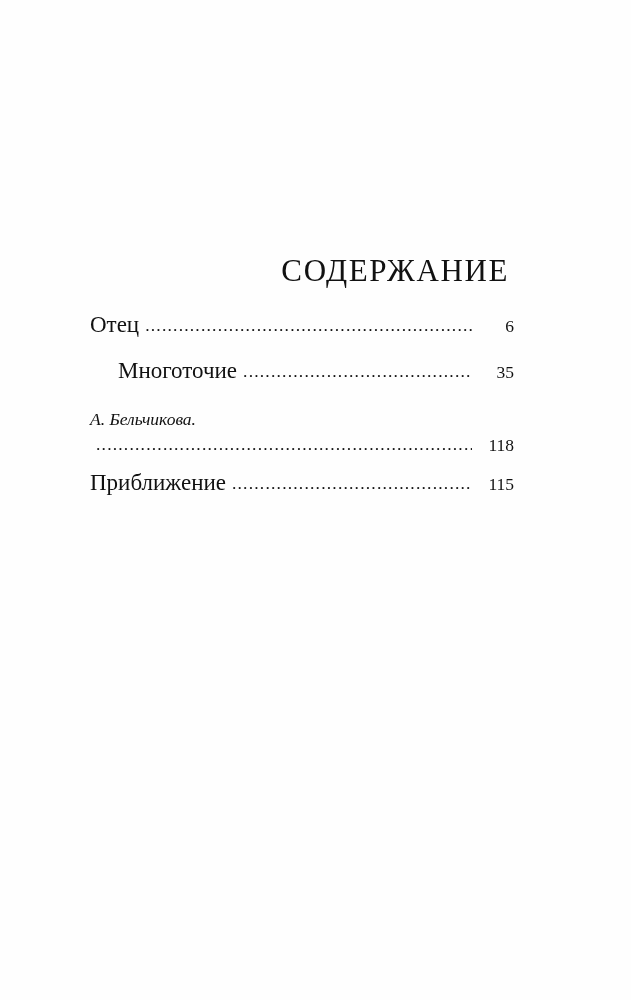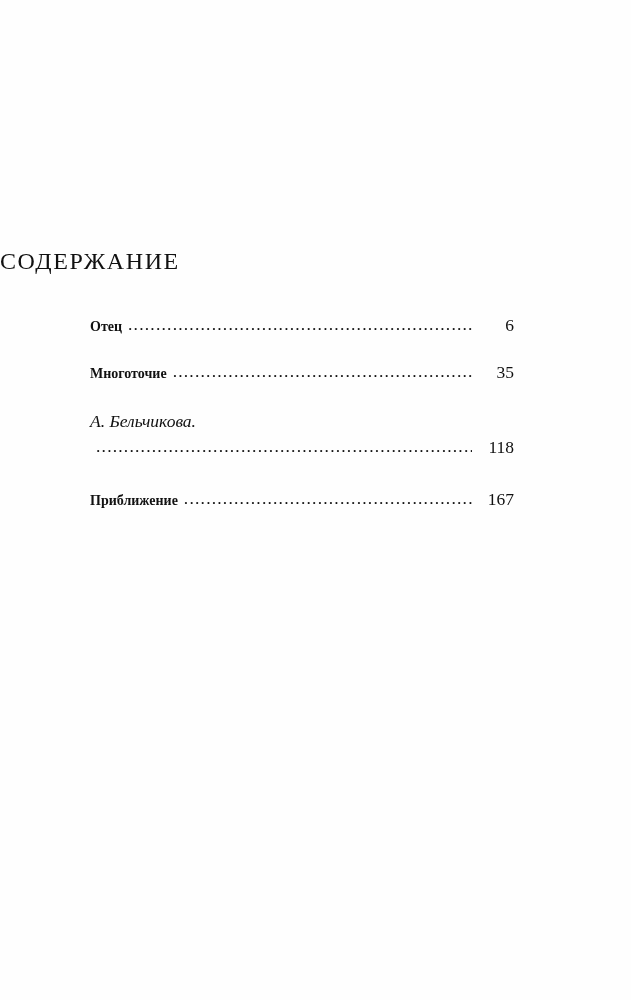--- a/index.html
+++ b/index.html
@@ -21,22 +21,22 @@
     height: 1000px;
     background: #fefefe;
     box-sizing: border-box;
   }
 
   .toc-title {
     position: absolute;
     top: 232px;
     left: 0;
     width: 509px;
-    text-align: left;
-    font-size: 24px;
+    text-align: right;
+    font-size: 31px;
     letter-spacing: 1.6px;
     font-weight: normal;
     color: #111111;
   }
 
   .toc-list {
     position: absolute;
     top: 312px;
     left: 90px;
     width: 424px;
@@ -55,25 +55,24 @@
   }
 
   .entry-line {
     display: flex;
     align-items: baseline;
     width: 100%;
     line-height: 26px;
   }
 
   .entry-title {
-    font-size: 14px;
+    font-size: 23px;
     color: #111111;
     white-space: nowrap;
     flex: 0 0 auto;
-    font-weight: bold;
   }
 
   .entry-dots {
     flex: 1 1 auto;
     margin: 0 6px 0 6px;
     overflow: hidden;
     white-space: nowrap;
     font-size: 17.5px;
     color: #111111;
     letter-spacing: 1.2px;
@@ -84,22 +83,22 @@
   .entry-page {
     flex: 0 0 auto;
     width: 36px;
     text-align: right;
     font-size: 17.5px;
     color: #111111;
   }
 
   
   .entry-1 { margin-bottom: 19px; }
-  .entry-2 { margin-bottom: 22px; }
-  .entry-3 { margin-bottom: 26px; }
+  .entry-2 { margin-bottom: 22px; margin-left: 28px; }
+  .entry-3 { margin-bottom: 12px; }
   .entry-4 { margin-bottom: 0; }
 </style>
 </head>
 <body>
 
 <div class="page">
 
   <h1 class="toc-title">СОДЕРЖАНИЕ</h1>
 
   <div class="toc-list">
@@ -125,18 +124,18 @@
       <div class="entry-line">
         <span class="entry-dots">................................................................................</span>
         <span class="entry-page">118</span>
       </div>
     </div>
 
     <div class="toc-entry entry-4">
       <div class="entry-line">
         <span class="entry-title">Приближение</span>
         <span class="entry-dots">................................................................................</span>
-        <span class="entry-page">167</span>
+        <span class="entry-page">115</span>
       </div>
     </div>
 
   </div>
 </div>
 
 </body></html>

